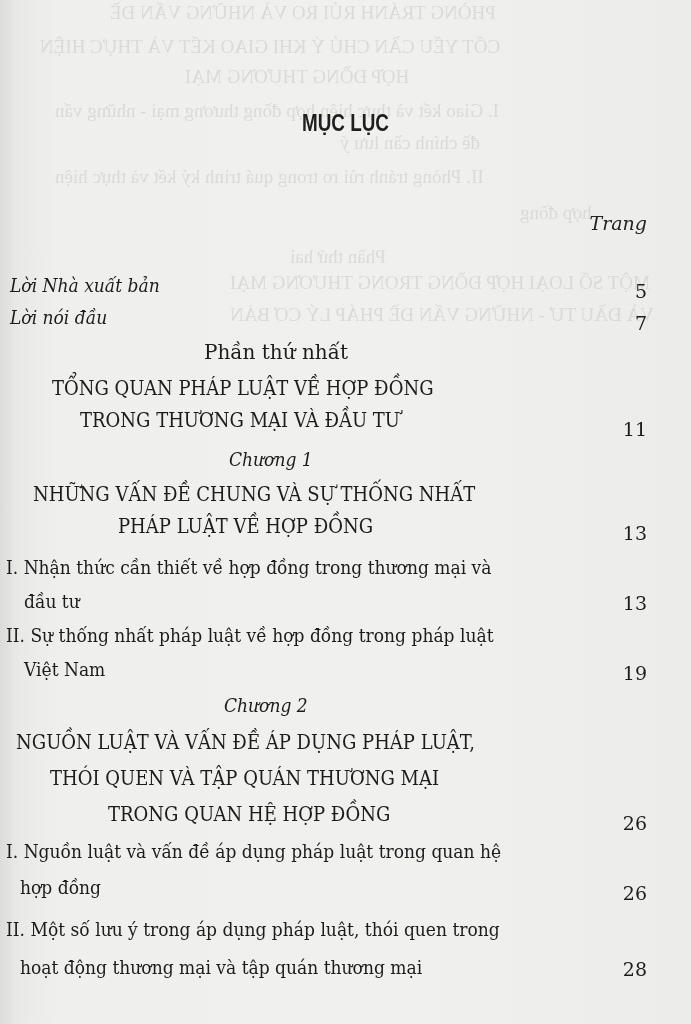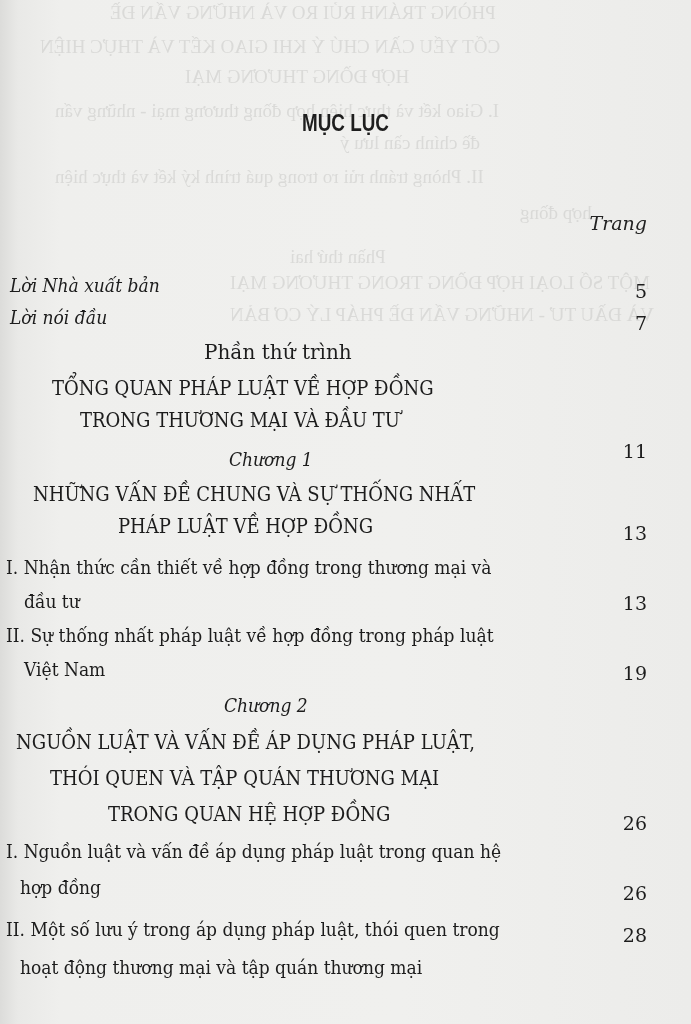--- a/index.html
+++ b/index.html
@@ -94,24 +94,24 @@
   <div class="line italic narrow" style="left:10px; top:274px;">
     <span>Lời Nhà xuất bản</span>
   </div>
   <div class="num" style="top:280px;">5</div>
 
   <div class="line italic narrow" style="left:10px; top:306px;">
     <span>Lời nói đầu</span>
   </div>
   <div class="num" style="top:312px;">7</div>
 
-  <div class="line part" style="left:204px; top:340px;">Phần thứ trình</div>
+  <div class="line part" style="left:204px; top:340px;">Phần thứ nhất</div>
   <div class="line cap narrow" style="left:52px; top:376px;">TỔNG QUAN PHÁP LUẬT VỀ HỢP ĐỒNG</div>
   <div class="line cap narrow" style="left:80px; top:408px;">TRONG THƯƠNG MẠI VÀ ĐẦU TƯ</div>
-  <div class="num" style="top:440px;">11</div>
+  <div class="num" style="top:418px;">11</div>
 
   <div class="line italic narrow" style="left:229px; top:448px;">Chương 1</div>
   <div class="line cap narrow" style="left:33px; top:482px;">NHỮNG VẤN ĐỀ CHUNG VÀ SỰ THỐNG NHẤT</div>
   <div class="line cap narrow" style="left:118px; top:514px;">PHÁP LUẬT VỀ HỢP ĐỒNG</div>
   <div class="num" style="top:522px;">13</div>
 
   <div class="line narrow" style="left:6px; top:556px;">I. Nhận thức cần thiết về hợp đồng trong thương mại và</div>
   <div class="line narrow" style="left:24px; top:590px;">đầu tư</div>
   <div class="num" style="top:592px;">13</div>
 
@@ -124,15 +124,15 @@
   <div class="line cap narrow" style="left:50px; top:766px;">THÓI QUEN VÀ TẬP QUÁN THƯƠNG MẠI</div>
   <div class="line cap narrow" style="left:108px; top:802px;">TRONG QUAN HỆ HỢP ĐỒNG</div>
   <div class="num" style="top:812px;">26</div>
 
   <div class="line narrow" style="left:6px; top:840px;">I. Nguồn luật và vấn đề áp dụng pháp luật trong quan hệ</div>
   <div class="line narrow" style="left:20px; top:876px;">hợp đồng</div>
   <div class="num" style="top:882px;">26</div>
 
   <div class="line narrow" style="left:6px; top:918px;">II. Một số lưu ý trong áp dụng pháp luật, thói quen trong</div>
   <div class="line narrow" style="left:20px; top:956px;">hoạt động thương mại và tập quán thương mại</div>
-  <div class="num" style="top:924px;text-align:right;">28</div>
+  <div class="num" style="top:958px;text-align:right;">28</div>
 
 </div>
 
 </body></html>

